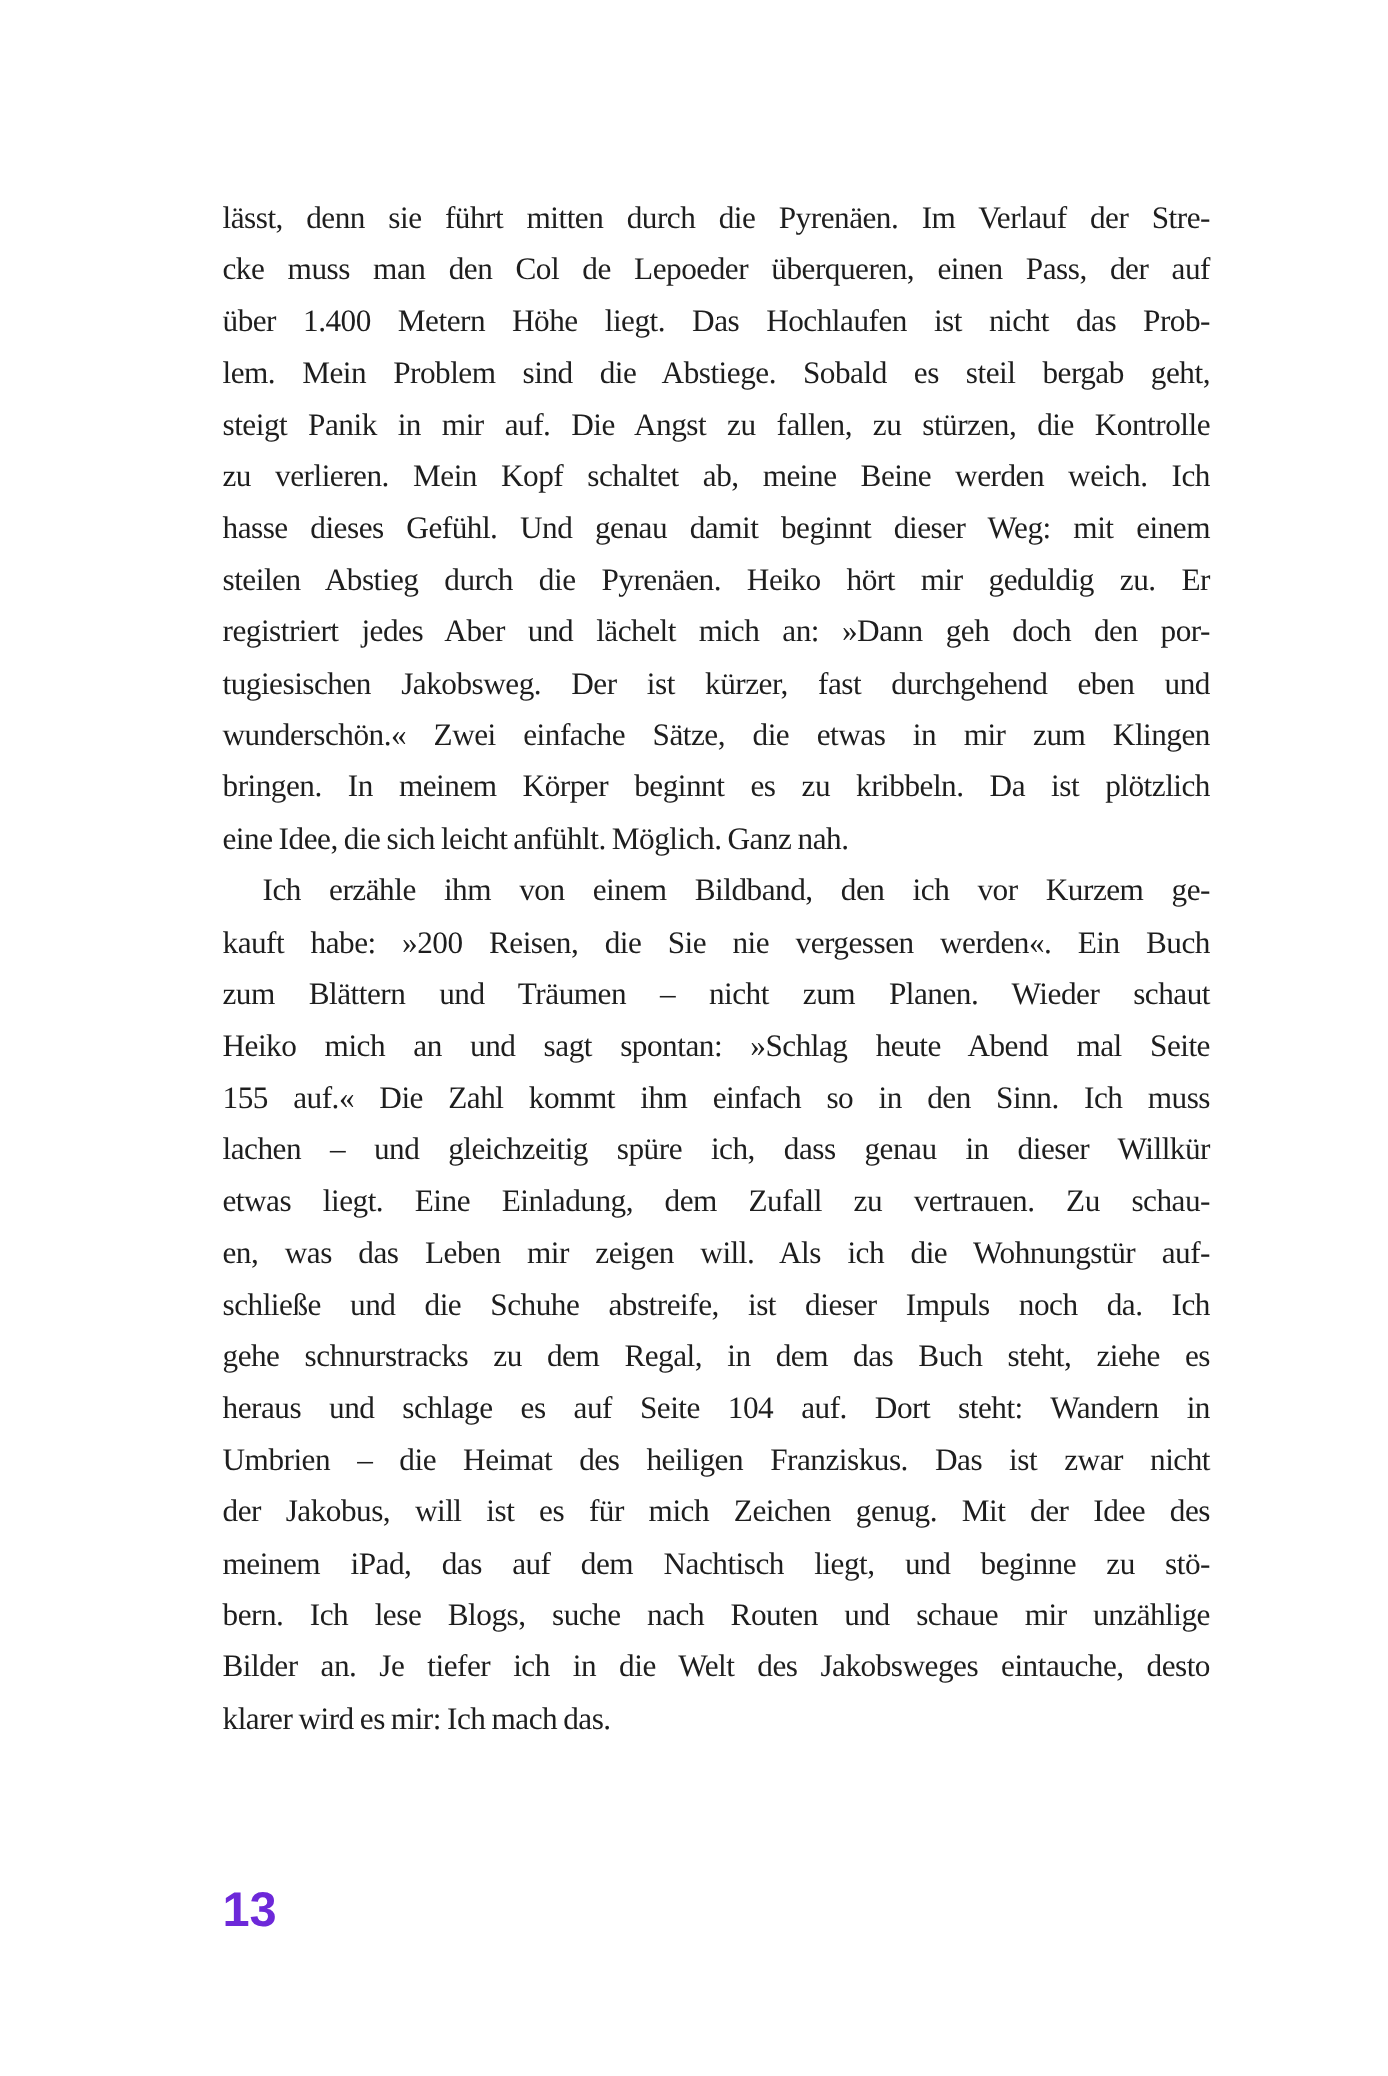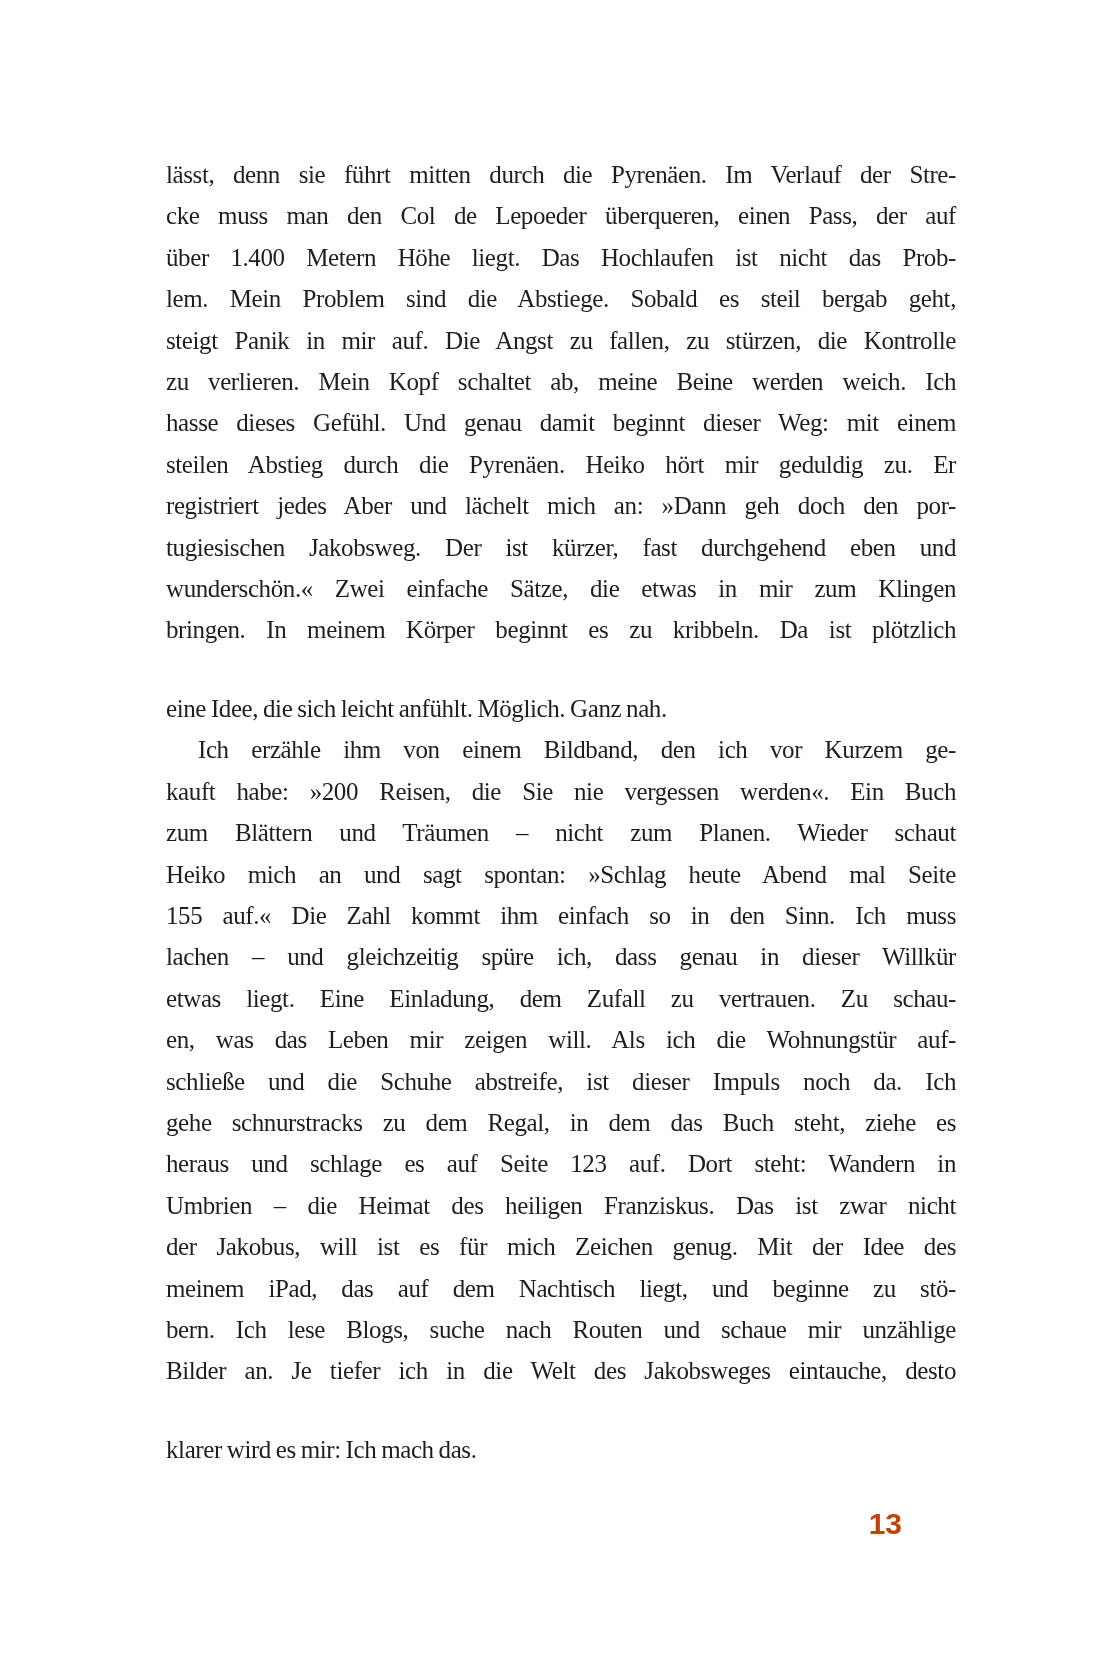--- a/index.html
+++ b/index.html
@@ -13,53 +13,51 @@
     position: relative;
     overflow: hidden;
   }
   .book-page {
     position: absolute;
     inset: 0;
     background: #ffffff;
   }
   .text-block {
     position: absolute;
-    left: 166px;
+    left: 178px;
     top: 154px;
     width: 790px;
     font-family: "Liberation Serif", "DejaVu Serif", serif;
     font-size: 25px;
     line-height: 41.4px;
     letter-spacing: -0.4px;
     word-spacing: -1px;
     color: #1e1e1e;
   }
   .ln {
     text-align: justify;
     text-align-last: justify;
     white-space: normal;
   }
   .ln.pe {
     text-align-last: left;
-    margin-top: 37px;
   }
   .ln.ind {
     text-indent: 32px;
   }
   .page-number {
     position: absolute;
     top: 1509px;
     left: 178px;
     width: 724px;
-    text-align: right;
     font-family: "Liberation Sans", "DejaVu Sans", sans-serif;
     font-weight: 700;
-    font-size: 30px;
+    font-size: 39px;
     line-height: 1;
-    color: #c2410c;
+    color: #6d28d9;
   }
 </style>
 </head>
 <body>
 
 <div class="book-page">
 
   <div class="text-block">
     <div class="ln">lässt, denn sie führt mitten durch die Pyrenäen. Im Verlauf der Stre-</div>
     <div class="ln">cke muss man den Col de Lepoeder überqueren, einen Pass, der auf</div>
@@ -77,21 +75,21 @@
     <div class="ln ind">Ich erzähle ihm von einem Bildband, den ich vor Kurzem ge-</div>
     <div class="ln">kauft habe: »200 Reisen, die Sie nie vergessen werden«. Ein Buch</div>
     <div class="ln">zum Blättern und Träumen – nicht zum Planen. Wieder schaut</div>
     <div class="ln">Heiko mich an und sagt spontan: »Schlag heute Abend mal Seite</div>
     <div class="ln">155 auf.« Die Zahl kommt ihm einfach so in den Sinn. Ich muss</div>
     <div class="ln">lachen – und gleichzeitig spüre ich, dass genau in dieser Willkür</div>
     <div class="ln">etwas liegt. Eine Einladung, dem Zufall zu vertrauen. Zu schau-</div>
     <div class="ln">en, was das Leben mir zeigen will. Als ich die Wohnungstür auf-</div>
     <div class="ln">schließe und die Schuhe abstreife, ist dieser Impuls noch da. Ich</div>
     <div class="ln">gehe schnurstracks zu dem Regal, in dem das Buch steht, ziehe es</div>
-    <div class="ln">heraus und schlage es auf Seite 123 auf. Dort steht: Wandern in</div>
+    <div class="ln">heraus und schlage es auf Seite 104 auf. Dort steht: Wandern in</div>
     <div class="ln">Umbrien – die Heimat des heiligen Franziskus. Das ist zwar nicht</div>
     <div class="ln">der Jakobus, will ist es für mich Zeichen genug. Mit der Idee des</div>
     <div class="ln">meinem iPad, das auf dem Nachtisch liegt, und beginne zu stö-</div>
     <div class="ln">bern. Ich lese Blogs, suche nach Routen und schaue mir unzählige</div>
     <div class="ln">Bilder an. Je tiefer ich in die Welt des Jakobsweges eintauche, desto</div>
     <div class="ln pe">klarer wird es mir: Ich mach das.</div>
   </div>
 
   <div class="page-number">13</div>
 

